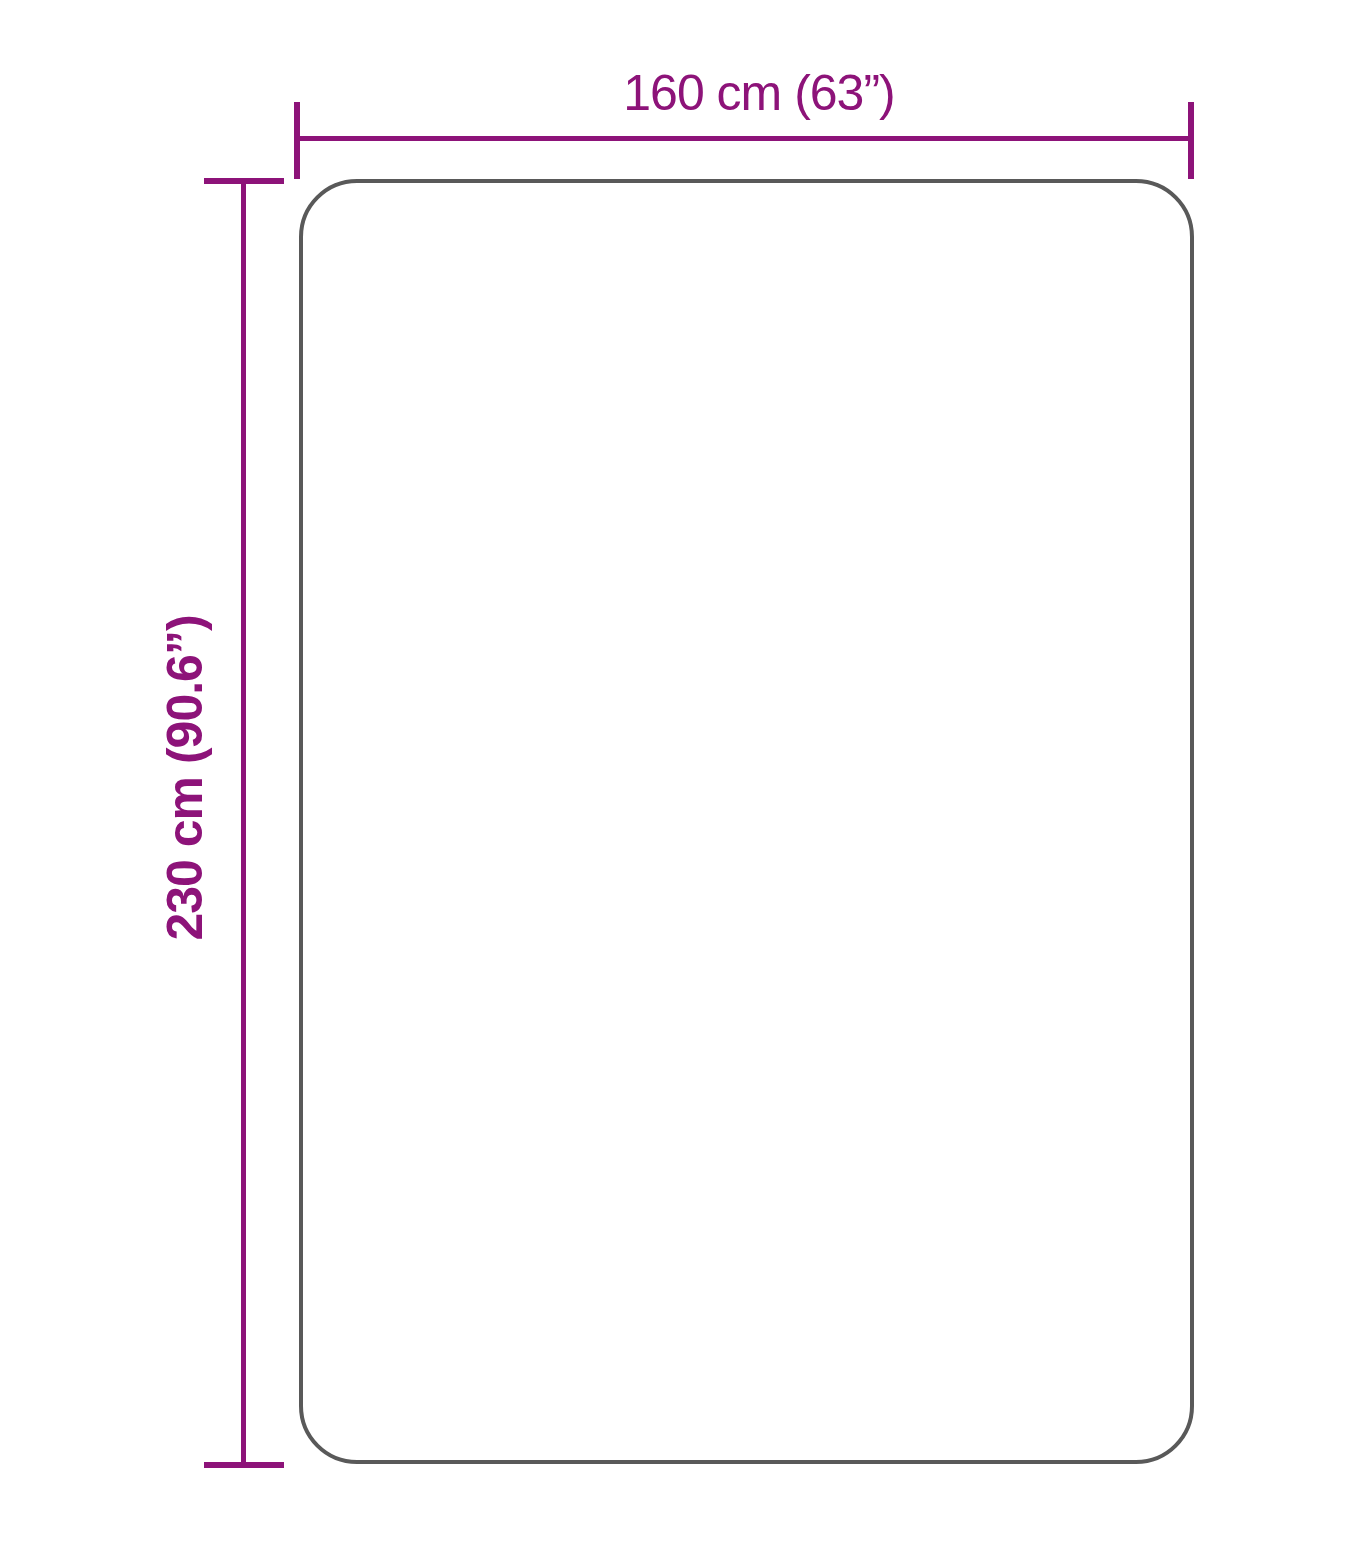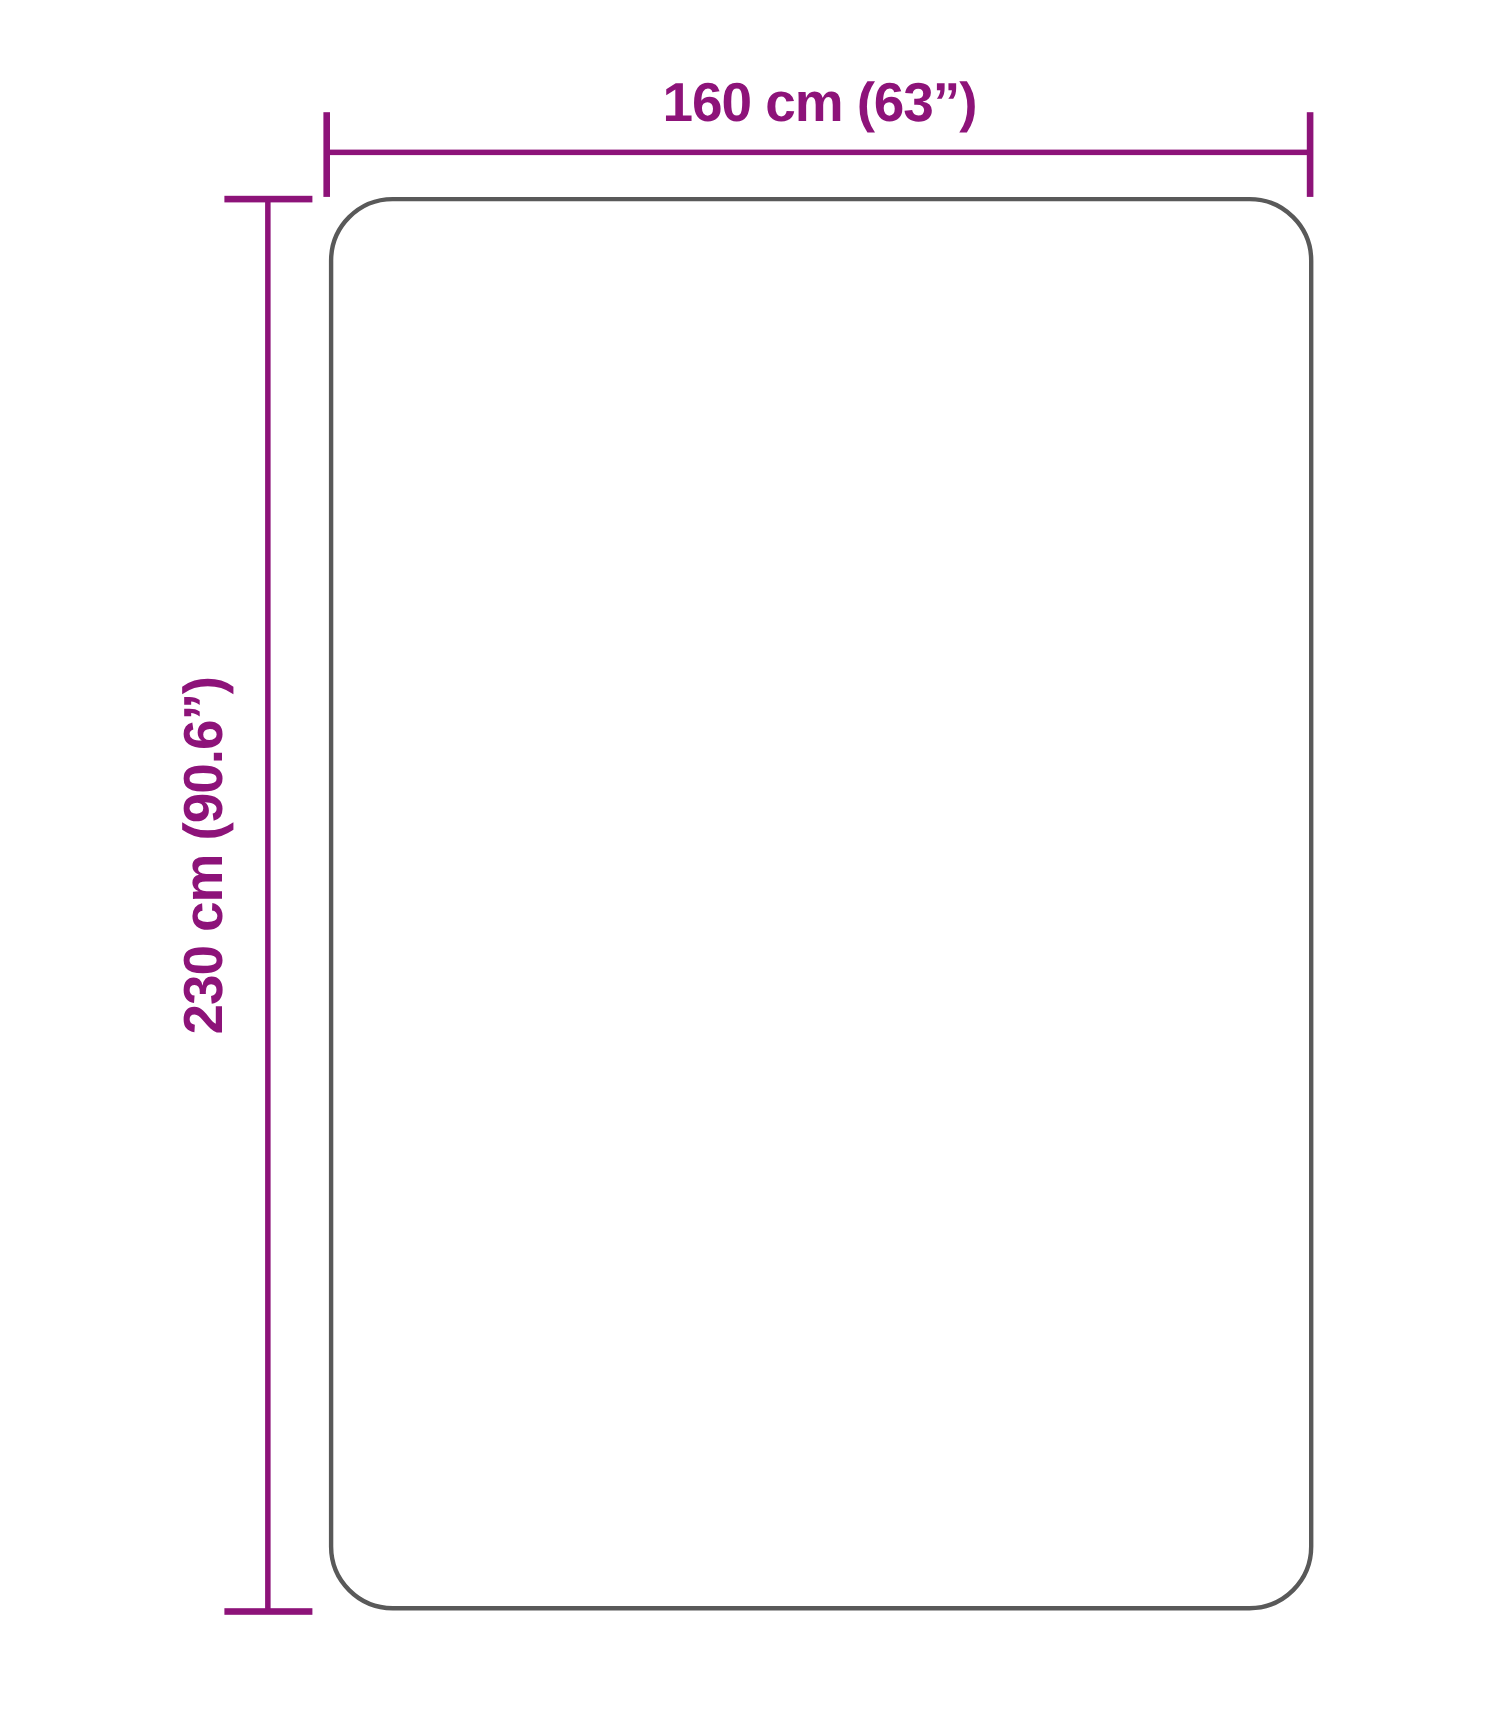--- a/index.html
+++ b/index.html
@@ -44,27 +44,27 @@
     position: absolute;
     top: 102px;
     width: 6px;
     height: 77px;
     background: var(--accent);
   }
   .h-tick.left  { left: 294px; }
   .h-tick.right { left: 1188px; }
   .h-label {
     position: absolute;
-    left: 297px;
+    left: 311px;
     top: 66px;
     width: 896px;
     text-align: center;
     font-size: 50px;
     line-height: 1.1;
-    font-weight: 700;
+    font-weight: 400;
     letter-spacing: -1px;
     color: var(--accent);
     white-space: nowrap;
   }
 
   
   .v-line {
     position: absolute;
     left: 241px;
     top: 179px;

